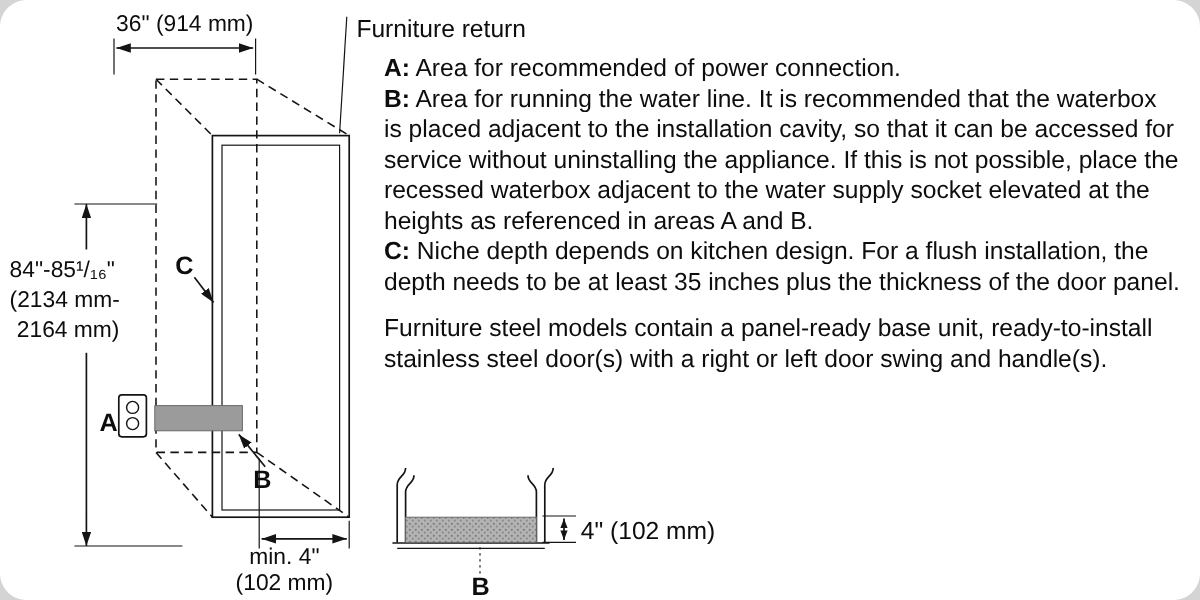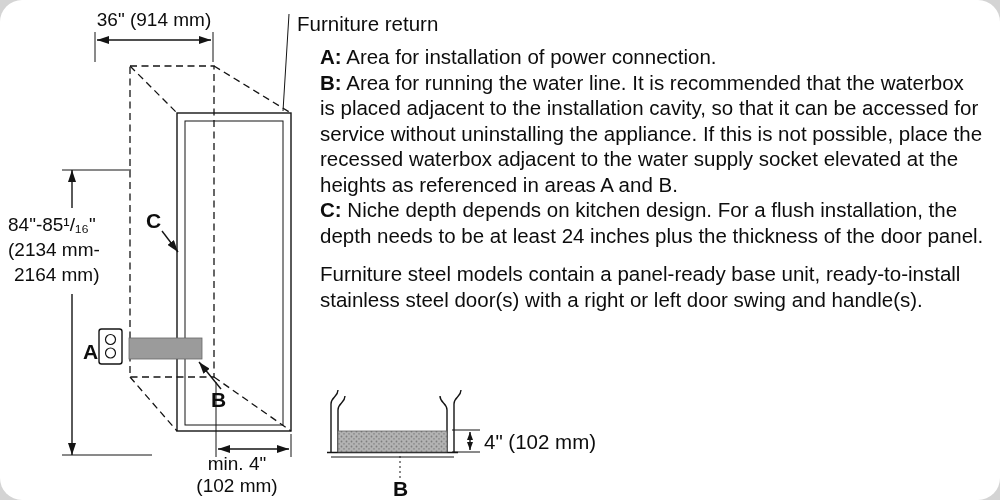--- a/index.html
+++ b/index.html
@@ -136,19 +136,19 @@
       </g>
 
       <g>
         <line class="thin" x1="400" y1="456" x2="400" y2="478" stroke-dasharray="2 3"></line>
         <text x="393" y="496" class="bold21">B</text>
       </g>
     </g>
   </svg>
 
   <div class="notes">
-    <p class="note"><b>A:</b> <span>Area for installation of power connection.</span></p>
+    <p class="note"><b>A:</b> <span>Area for recommended of power connection.</span></p>
     <p class="note"><b>B:</b> <span>Area for running the water line. It is recommended that the waterbox is placed adjacent to the installation cavity, so that it can be accessed for service without uninstalling the appliance. If this is not possible, place the recessed waterbox adjacent to the water supply socket elevated at the heights as referenced in areas A and B.</span></p>
-    <p class="note"><b>C:</b> <span>Niche depth depends on kitchen design. For a flush installation, the depth needs to be at least 24 inches plus the thickness of the door panel.</span></p>
+    <p class="note"><b>C:</b> <span>Niche depth depends on kitchen design. For a flush installation, the depth needs to be at least 35 inches plus the thickness of the door panel.</span></p>
     <p class="footer">Furniture steel models contain a panel-ready base unit, ready-to-install stainless steel door(s) with a right or left door swing and handle(s).</p>
   </div>
 
 </div>
 
 </body></html>

